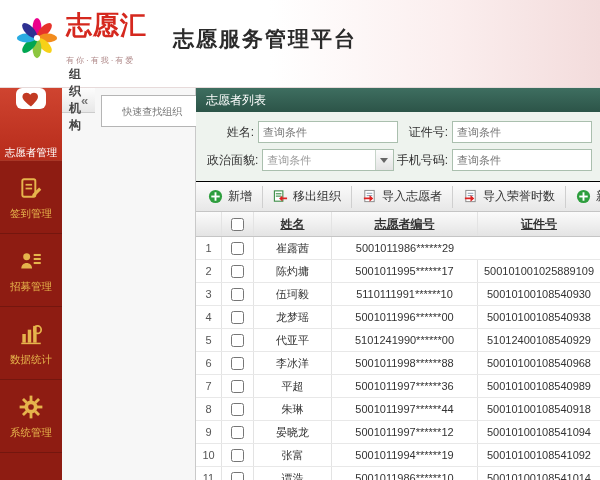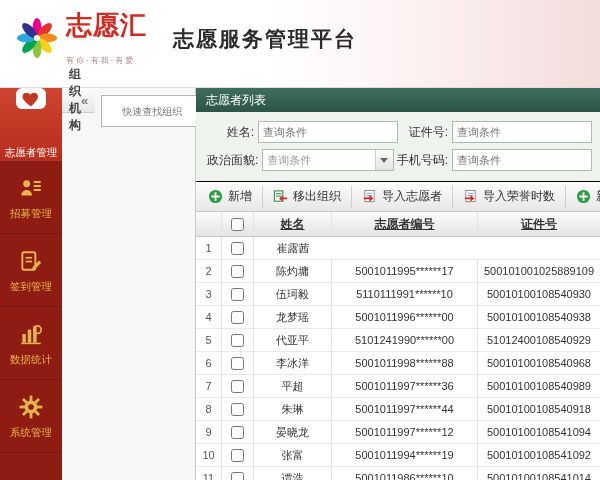--- a/index.html
+++ b/index.html
@@ -129,41 +129,41 @@
         <span class="heart-box">
           <svg width="20" height="20" viewBox="0 0 24 24">
               <path d="M12 21s-7.2-4.8-9.6-9.3C.6 7.9 3.1 4.4 6.6 4.4c2 0 3.5 1.1 4.5 2.6 1-1.5 2.5-2.6 4.5-2.6 3.5 0 6 3.5 4.2 7.3C17.4 16.2 12 21 12 21z" fill="#c23a23"></path>
             </svg>
         </span>
         <span class="side-label">志愿者管理</span>
       </div>
 
       <div class="side-item">
         <span class="side-icon">
+          <svg width="26" height="26" viewBox="0 0 24 24">
+            <rect x="4" y="4" width="12" height="16" rx="1.5" fill="none" stroke="#e6b44c" stroke-width="1.8"></rect>
+            <line x1="7" y1="9" x2="13" y2="9" stroke="#e6b44c" stroke-width="1.6"></line>
+            <line x1="7" y1="12.5" x2="13" y2="12.5" stroke="#e6b44c" stroke-width="1.6"></line>
+            <path d="M13.5 17.5l6-6 2 2-6 6-2.6.6z" fill="#e6b44c"></path>
+          </svg>
+        </span>
+        <span class="side-label">签到管理</span>
+      </div>
+
+      <div class="side-item">
+        <span class="side-icon">
           <svg width="26" height="26" viewBox="0 0 24 24" fill="#e6b44c">
             <circle cx="8" cy="8" r="3.2"></circle>
             <path d="M3 19c0-3.2 2.3-5.2 5-5.2s5 2 5 5.2z"></path>
             <rect x="14.5" y="5.5" width="6.5" height="1.9"></rect>
             <rect x="14.5" y="9.2" width="6.5" height="1.9"></rect>
             <rect x="14.5" y="12.9" width="6.5" height="1.9"></rect>
           </svg>
         </span>
         <span class="side-label">招募管理</span>
-      </div>
-
-      <div class="side-item">
-        <span class="side-icon">
-          <svg width="26" height="26" viewBox="0 0 24 24">
-            <rect x="4" y="4" width="12" height="16" rx="1.5" fill="none" stroke="#e6b44c" stroke-width="1.8"></rect>
-            <line x1="7" y1="9" x2="13" y2="9" stroke="#e6b44c" stroke-width="1.6"></line>
-            <line x1="7" y1="12.5" x2="13" y2="12.5" stroke="#e6b44c" stroke-width="1.6"></line>
-            <path d="M13.5 17.5l6-6 2 2-6 6-2.6.6z" fill="#e6b44c"></path>
-          </svg>
-        </span>
-        <span class="side-label">签到管理</span>
       </div>
 
       <div class="side-item">
         <span class="side-icon">
           <svg width="26" height="26" viewBox="0 0 24 24" fill="#e6b44c">
             <rect x="4" y="12" width="3.2" height="8"></rect>
             <rect x="9" y="8" width="3.2" height="12"></rect>
             <rect x="14" y="4.5" width="3.2" height="15.5"></rect>
             <rect x="3" y="20" width="18" height="1.4"></rect>
             <circle cx="18" cy="8" r="3.4" fill="none" stroke="#e6b44c" stroke-width="1.6"></circle>
@@ -299,20 +299,21 @@
           <div class="cell">证件号</div>
         </div>
         <div class="tbl-body">
 
             <div class="tbl-row">
               <div class="cell num">1</div>
               <div class="cell check">
                 <input type="checkbox" style="">
               </div>
               <div class="cell">崔露茜</div>
+              <div class="cell">5001011986******29</div>
             </div>
 
             <div class="tbl-row">
               <div class="cell num">2</div>
               <div class="cell check">
                 <input type="checkbox" style="">
               </div>
               <div class="cell">陈灼墉</div>
               <div class="cell">5001011995******17</div>
               <div class="cell">500101001025889109</div>

